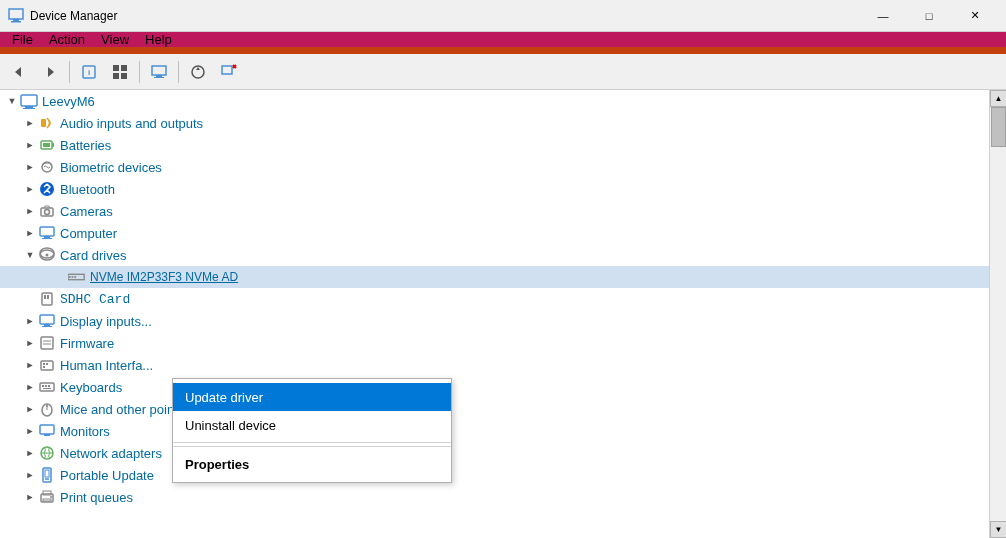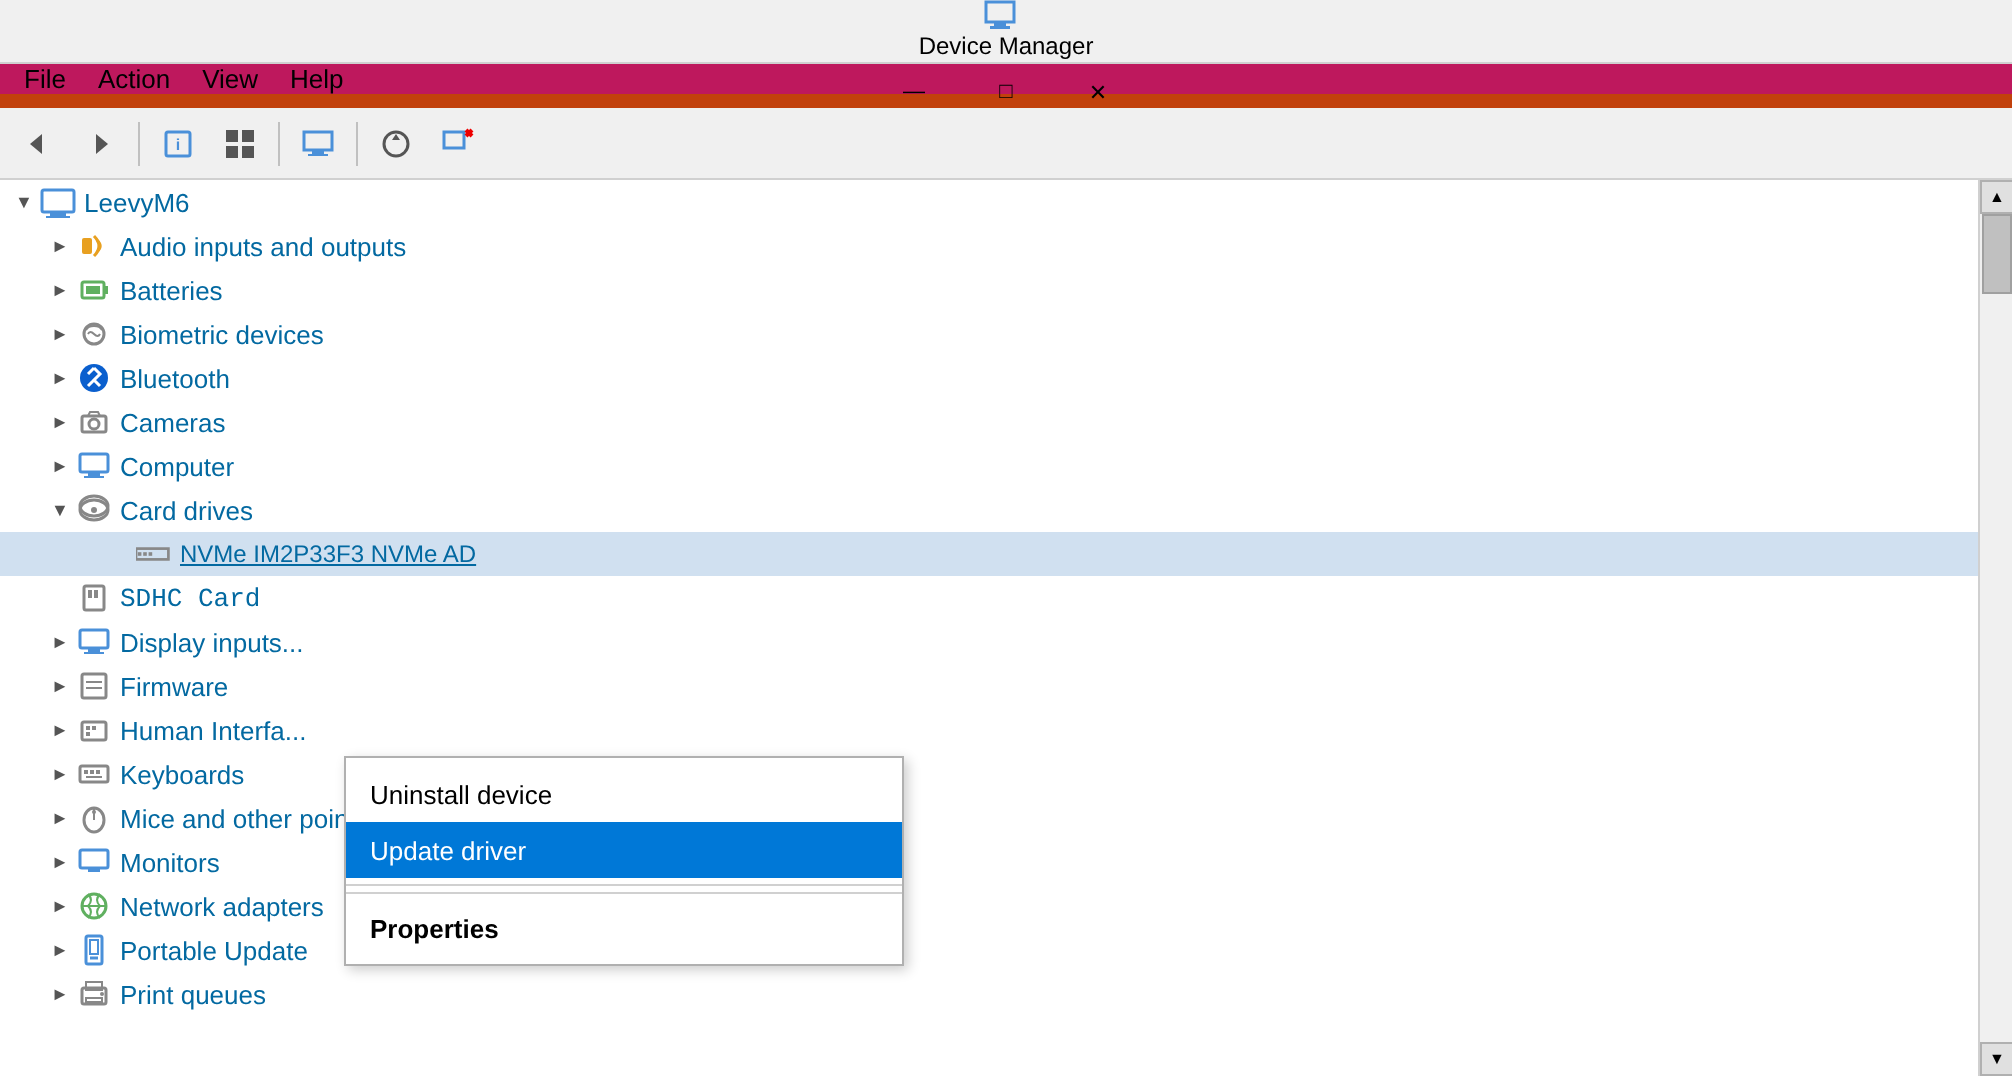--- a/index.html
+++ b/index.html
@@ -14,21 +14,20 @@
 
     
     .title-bar {
       background: #f0f0f0;
       height: 32px;
       display: flex;
       align-items: center;
       padding: 0 8px;
       border-bottom: 1px solid #d0d0d0;
       user-select: none;
-      flex-direction: column;
     }
     .title-bar-icon {
       width: 16px;
       height: 16px;
       margin-right: 6px;
     }
     .title-bar-title {
       flex: 1;
       font-size: 12px;
     }
@@ -516,25 +515,25 @@
           <rect x="2" y="5" width="12" height="8" rx="1" fill="none" stroke="#888" stroke-width="1.5"></rect>
           <rect x="4" y="2" width="8" height="4" fill="none" stroke="#888" stroke-width="1"></rect>
           <rect x="4" y="10" width="8" height="2" fill="none" stroke="#888" stroke-width="1"></rect>
           <circle cx="12" cy="8" r="1" fill="#888"></circle>
         </svg>
       </span>
       <span class="item-label">Print queues</span>
     </div>
 
     <div class="context-menu">
+      <div class="ctx-item highlighted">
+        <span>Update driver</span>
+      </div>
       <div class="ctx-item">
         <span>Uninstall device</span>
-      </div>
-      <div class="ctx-item highlighted">
-        <span>Update driver</span>
       </div>
       <div class="ctx-separator"></div>
       <div class="ctx-separator"></div>
       <div class="ctx-item bold">
         <span>Properties</span>
       </div>
     </div>
 
   </div>
 

